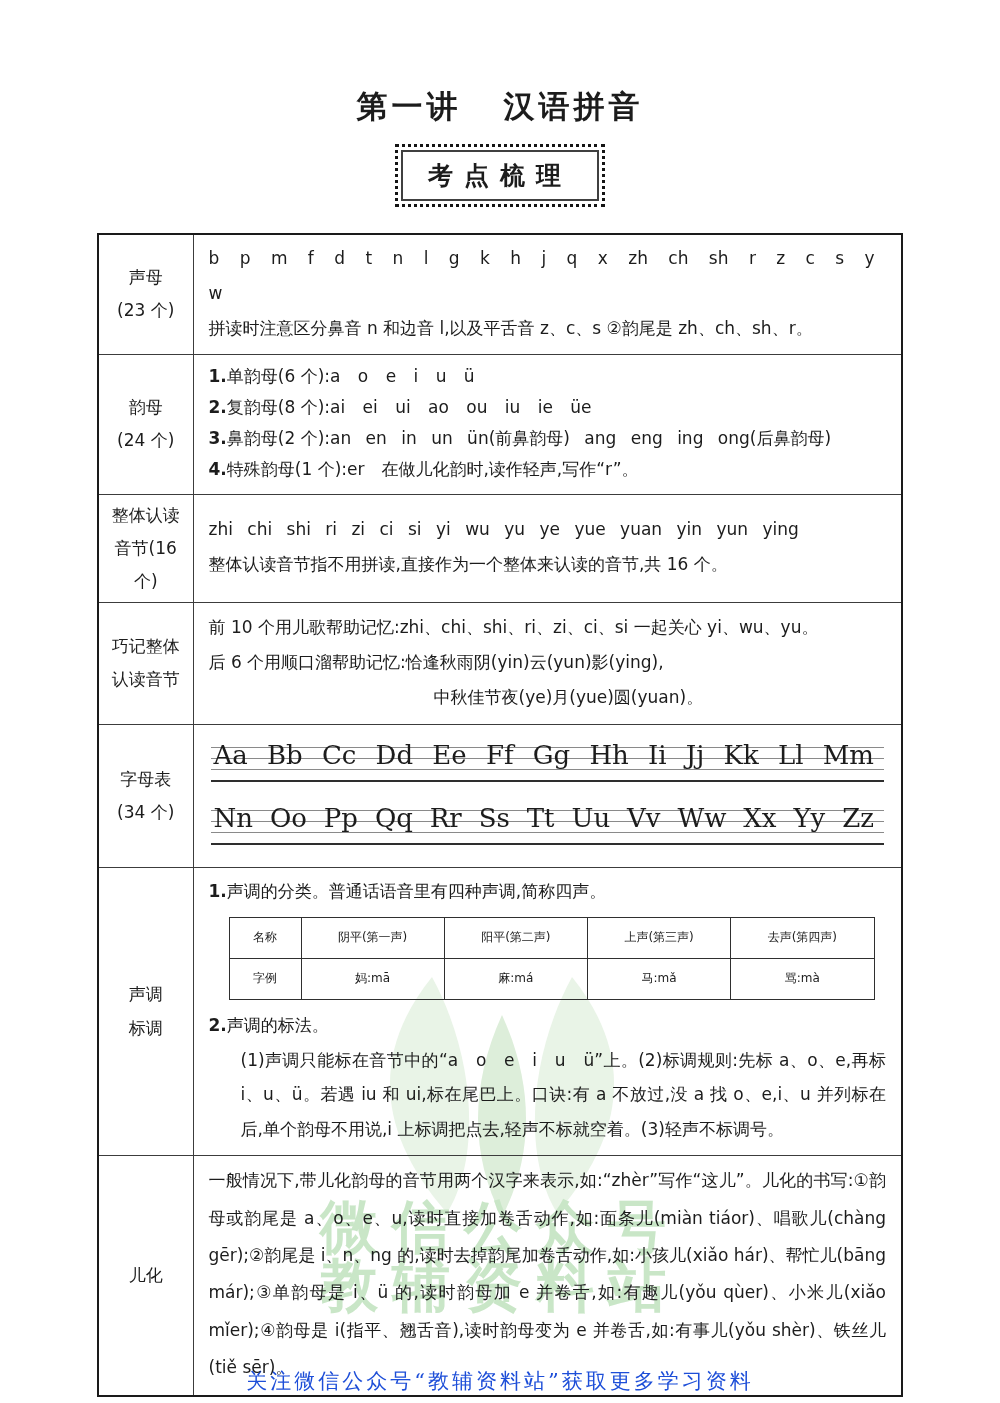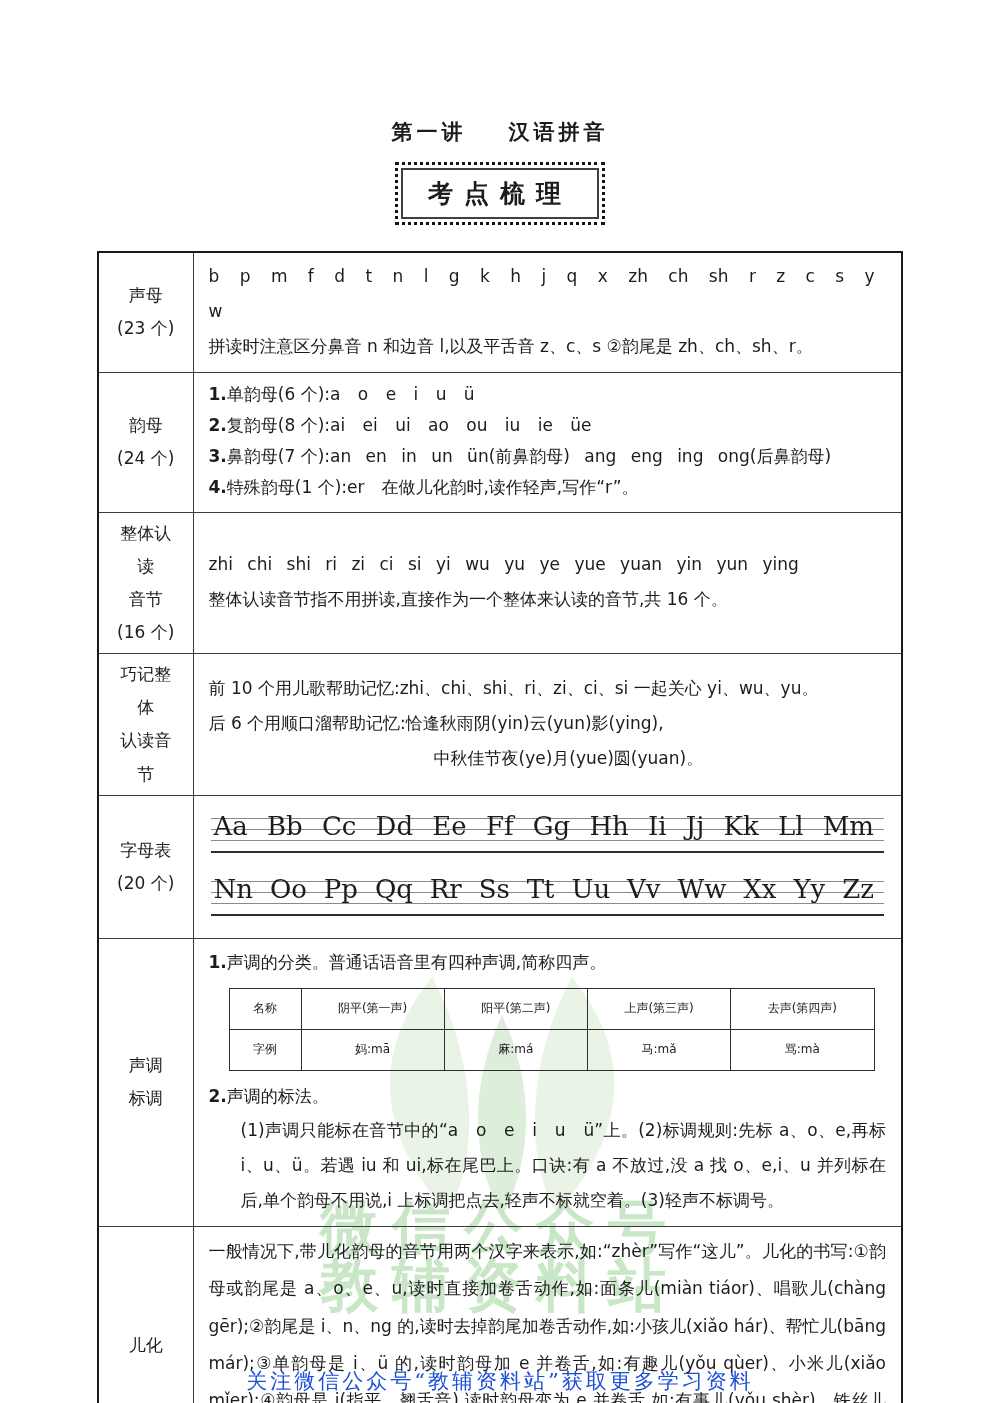--- a/index.html
+++ b/index.html
@@ -10,34 +10,34 @@
   
   .watermark{position:absolute;inset:0;z-index:0;}
   .wm-leaf{position:absolute;left:352px;top:975px;}
   .wm-text{position:absolute;left:0;width:100%;text-align:center;
     font-weight:bold;color:#c9e6c7;letter-spacing:14px;
     font-size:58px;line-height:58px;font-family:"DejaVu Serif",serif;}
   .wm-line1{top:1198px;}
   .wm-line2{top:1256px;}
   
   .content{position:relative;z-index:1;}
-  .title{margin:0;padding-top:118px;text-align:center;
-    font-family:"DejaVu Serif",serif;font-size:21px;font-weight:bold;letter-spacing:4px;}
+  .title{margin:0;padding-top:86px;text-align:center;
+    font-family:"DejaVu Serif",serif;font-size:31px;font-weight:bold;letter-spacing:4px;}
   .title .t2{margin-left:42px;}
   .badge-wrap{text-align:center;margin-top:22px;height:58px;}
   .badge{display:inline-block;border:2px solid #404040;outline:3px dotted #141414;outline-offset:3px;
     padding:7px 25px;font-size:25px;font-weight:bold;letter-spacing:11px;
     font-family:"DejaVu Serif",serif;}
   
   table.main{width:806px;margin:25px auto 0;border-collapse:collapse;table-layout:fixed;
     font-size:17px;border:2px solid #1a1a1a;}
   table.main th,table.main td{border:1px solid #3c3c3c;vertical-align:middle;}
   table.main th{height:38px;font-size:18px;font-weight:bold;letter-spacing:2px;padding:0;}
   col.c1{width:95px;}
-  td.label{text-align:center;white-space:pre-line;line-height:1.95;padding:4px 18px;}
+  td.label{text-align:center;white-space:pre-line;line-height:1.95;padding:4px 10px;}
   td.cell{padding:6px 15px 8px 15px;line-height:2.05;text-align:left;}
   td.cell.lh-tight{line-height:1.82;}
   td.cell.lh-wide{line-height:2.2;}
   .line{display:block;}
   .para{text-align:justify;}
   .ind32{padding-left:32px;}
   .ind225{padding-left:225px;}
   b.num{font-weight:bold;}
   .sp16{word-spacing:15px;}
   .sp12{word-spacing:12px;}
@@ -96,21 +96,21 @@
           <span class="line">拼读时注意区分鼻音 n 和边音 l,以及平舌音 z、c、s ②韵尾是 zh、ch、sh、r。</span>
         </td>
       </tr>
 
       <tr>
         <td class="label">韵母
 (24 个)</td>
         <td class="cell lh-tight" style="height:125px;">
           <span class="line"><b class="num">1.</b><span>单韵母(6 个):</span><span class="sp12">a o e i u ü</span></span>
           <span class="line"><b class="num">2.</b><span>复韵母(8 个):</span><span class="sp12">ai ei ui ao ou iu ie üe</span></span>
-          <span class="line"><b class="num">3.</b><span>鼻韵母(7 个):</span><span class="sp9">an en in un ün(前鼻韵母)  ang eng ing ong(后鼻韵母)</span></span>
+          <span class="line"><b class="num">3.</b><span>鼻韵母(2 个):</span><span class="sp9">an en in un ün(前鼻韵母)  ang eng ing ong(后鼻韵母)</span></span>
           <span class="line"><b class="num">4.</b><span>特殊韵母(1 个):</span><span class="sp9">er</span><span>　在做儿化韵时,读作轻声,写作“r”。</span></span>
         </td>
       </tr>
 
       <tr>
         <td class="label">整体认读
 音节(16 个)</td>
         <td class="cell" style="height:73px;">
           <span class="line sp9">zhi chi shi ri zi ci si yi wu yu ye yue yuan yin yun ying</span>
           <span class="line">整体认读音节指不用拼读,直接作为一个整体来认读的音节,共 16 个。</span>
@@ -122,21 +122,21 @@
 认读音节</td>
         <td class="cell" style="height:107px;">
           <span class="line">前 10 个用儿歌帮助记忆:zhi、chi、shi、ri、zi、ci、si 一起关心 yi、wu、yu。</span>
           <span class="line">后 6 个用顺口溜帮助记忆:恰逢秋雨阴(yin)云(yun)影(ying),</span>
           <span class="line ind225">中秋佳节夜(ye)月(yue)圆(yuan)。</span>
         </td>
       </tr>
 
       <tr>
         <td class="label">字母表
-(20 个)</td>
+(34 个)</td>
         <td class="cell" style="height:128px;">
           <div class="abc-grid">
             <div class="gl l1"></div>
                 <div class="gl l2"></div>
                 <div class="gl l3"></div>
                 <div class="gl l4"></div>
             <div class="abc-letters">Aa Bb Cc Dd Ee Ff Gg Hh Ii Jj Kk Ll Mm</div>
           </div>
           <div class="abc-grid g2">
             <div class="gl l1"></div>

